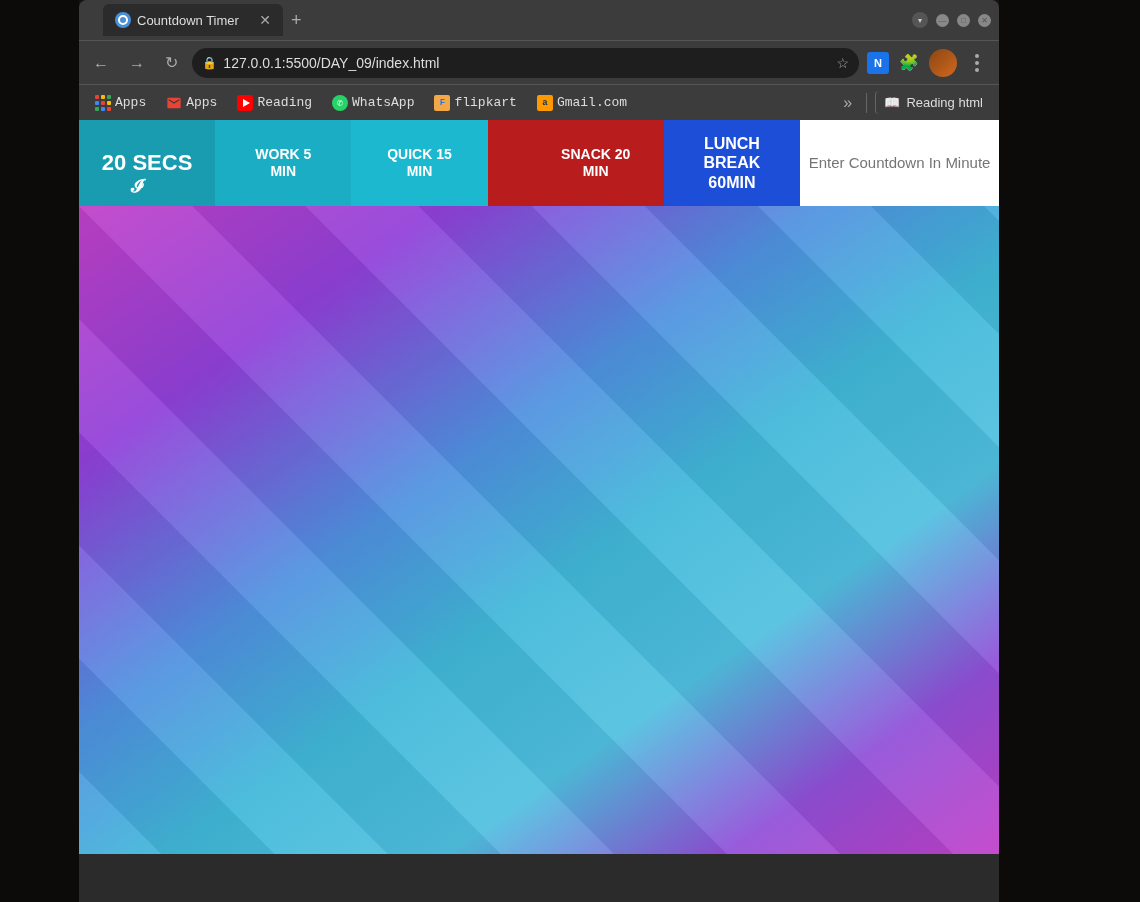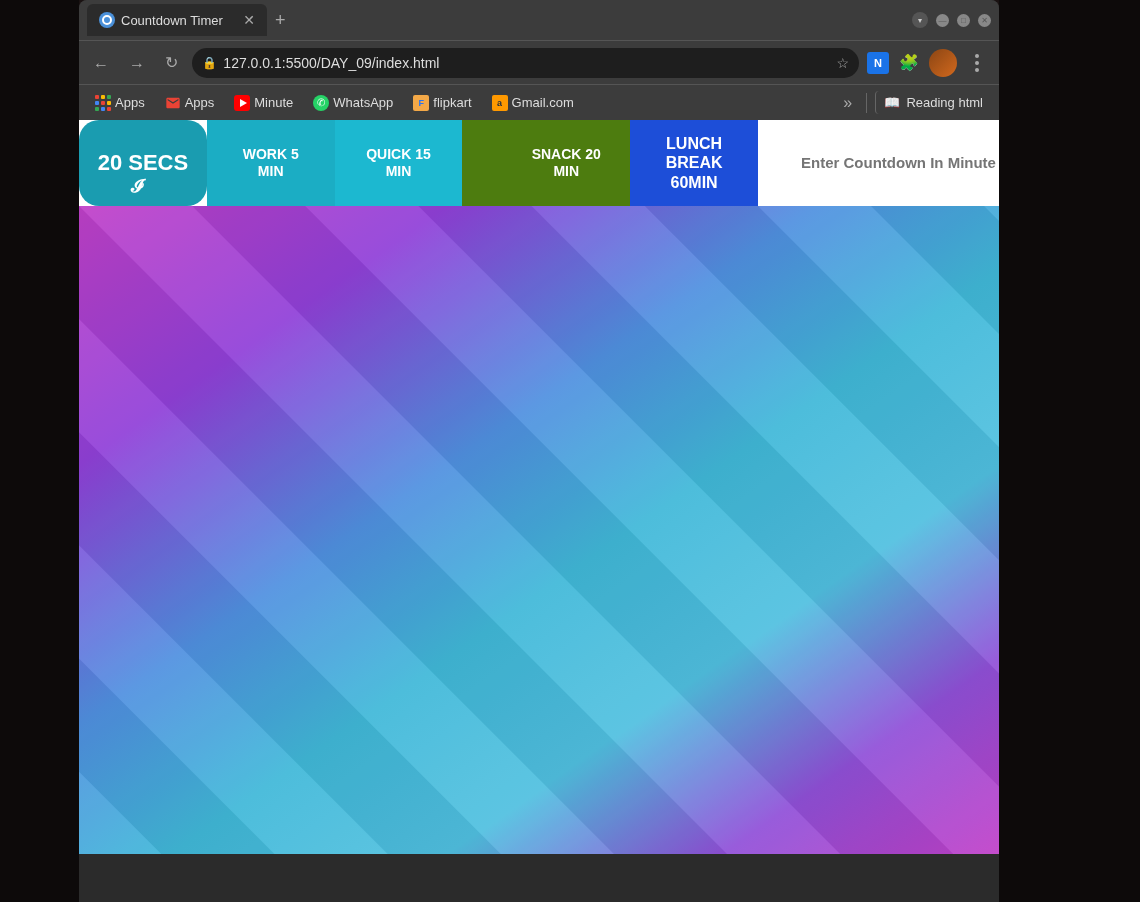--- a/index.html
+++ b/index.html
@@ -51,20 +51,21 @@
       display: flex;
       align-items: center;
       background: #2b2b2b;
       border-radius: 6px 6px 0 0;
       padding: 0 12px;
       height: 32px;
       color: #ddd;
       font-size: 13px;
       gap: 6px;
       min-width: 180px;
+      margin-left: 16px;
     }
 
     .tab-favicon {
       width: 16px;
       height: 16px;
       border-radius: 50%;
       background: #4a90d9;
       display: flex;
       align-items: center;
       justify-content: center;
@@ -178,20 +179,21 @@
     .bookmark-item {
       display: flex;
       align-items: center;
       gap: 4px;
       padding: 4px 8px;
       border-radius: 4px;
       cursor: pointer;
       color: #ddd;
       font-size: 13px;
       white-space: nowrap;
+      font-family: Liberation Mono, monospace;
     }
 
     .bookmark-more {
       margin-left: auto;
       color: #aaa;
       font-size: 16px;
       cursor: pointer;
       padding: 4px 6px;
     }
 
@@ -247,26 +249,25 @@
 
     .timer-btn-lunch {
       background: #2e2e4a;
       font-size: 16px;
     }
 
     .timer-btn-custom {
       background: white;
       color: #888;
       font-size: 16px;
-      font-weight: bold;
+      font-weight: normal;
       flex: 1.2;
       border: none;
       cursor: pointer;
       font-family: Arial, sans-serif;
-      padding-left: 40px;
     }
 
     
     .timer-main {
       width: 100%;
       height: 648px;
       position: relative;
       overflow: hidden;
       background: linear-gradient(135deg, 
         #c040c0 0%, 
@@ -559,21 +560,21 @@
         <svg class="gmail-icon" viewBox="0 0 24 24">
           <path d="M20 4H4C2.9 4 2 4.9 2 6v12c0 1.1.9 2 2 2h16c1.1 0 2-.9 2-2V6c0-1.1-.9-2-2-2zm0 4l-8 5-8-5V6l8 5 8-5v2z" fill="#EA4335"></path>
         </svg>
         <span>Apps</span>
       </div>
 
       <div class="bookmark-item">
         <div class="yt-icon">
           <div class="yt-play"></div>
         </div>
-        <span>Minute</span>
+        <span>Reading</span>
       </div>
 
       <div class="bookmark-item">
         <div class="wa-icon">✆</div>
         <span>WhatsApp</span>
       </div>
 
       <div class="bookmark-item">
         <div class="fk-icon">F</div>
         <span>flipkart</span>
@@ -591,35 +592,35 @@
       <div class="reading-list-btn">
         <span>📖</span>
         <span>Reading html</span>
       </div>
     </div>
 
     <div class="page-content">
 
       <div class="timer-buttons">
 
-        <button class="timer-btn timer-btn-20secs" style="background:#1a9cb0; position:relative;border-radius:20px;">
+        <button class="timer-btn timer-btn-20secs" style="background:#1a9cb0; position:relative;">
           <span>20  SECS</span>
 
           <span style="position:absolute; bottom:8px; left:52px; font-size:18px; pointer-events:none;">𝓘</span>
         </button>
 
         <button class="timer-btn timer-btn-work5" style="background:#1badc4;">
           <span>WORK  5<br>MIN</span>
         </button>
 
         <button class="timer-btn timer-btn-quick15" style="background:#1cb8d0;">
           <span>QUICK  15<br>MIN</span>
         </button>
 
-        <button class="timer-btn timer-btn-snack20" style="background:#4d7c0f;padding-left:40px;">
+        <button class="timer-btn timer-btn-snack20" style="background:#b91c1c;padding-left:40px;">
           <span>SNACK  20<br>MIN</span>
         </button>
 
         <button class="timer-btn timer-btn-lunch" style="background:#1d4ed8; font-size:16px;">
           <span>LUNCH<br>BREAK<br>60MIN</span>
         </button>
 
         <input class="timer-btn timer-btn-custom" type="text" style="background: white; color: rgb(153, 153, 153); font-size: 15px; text-align: center; font-family: Arial, sans-serif;" placeholder="Enter Countdown In Minute">
 
       </div>

